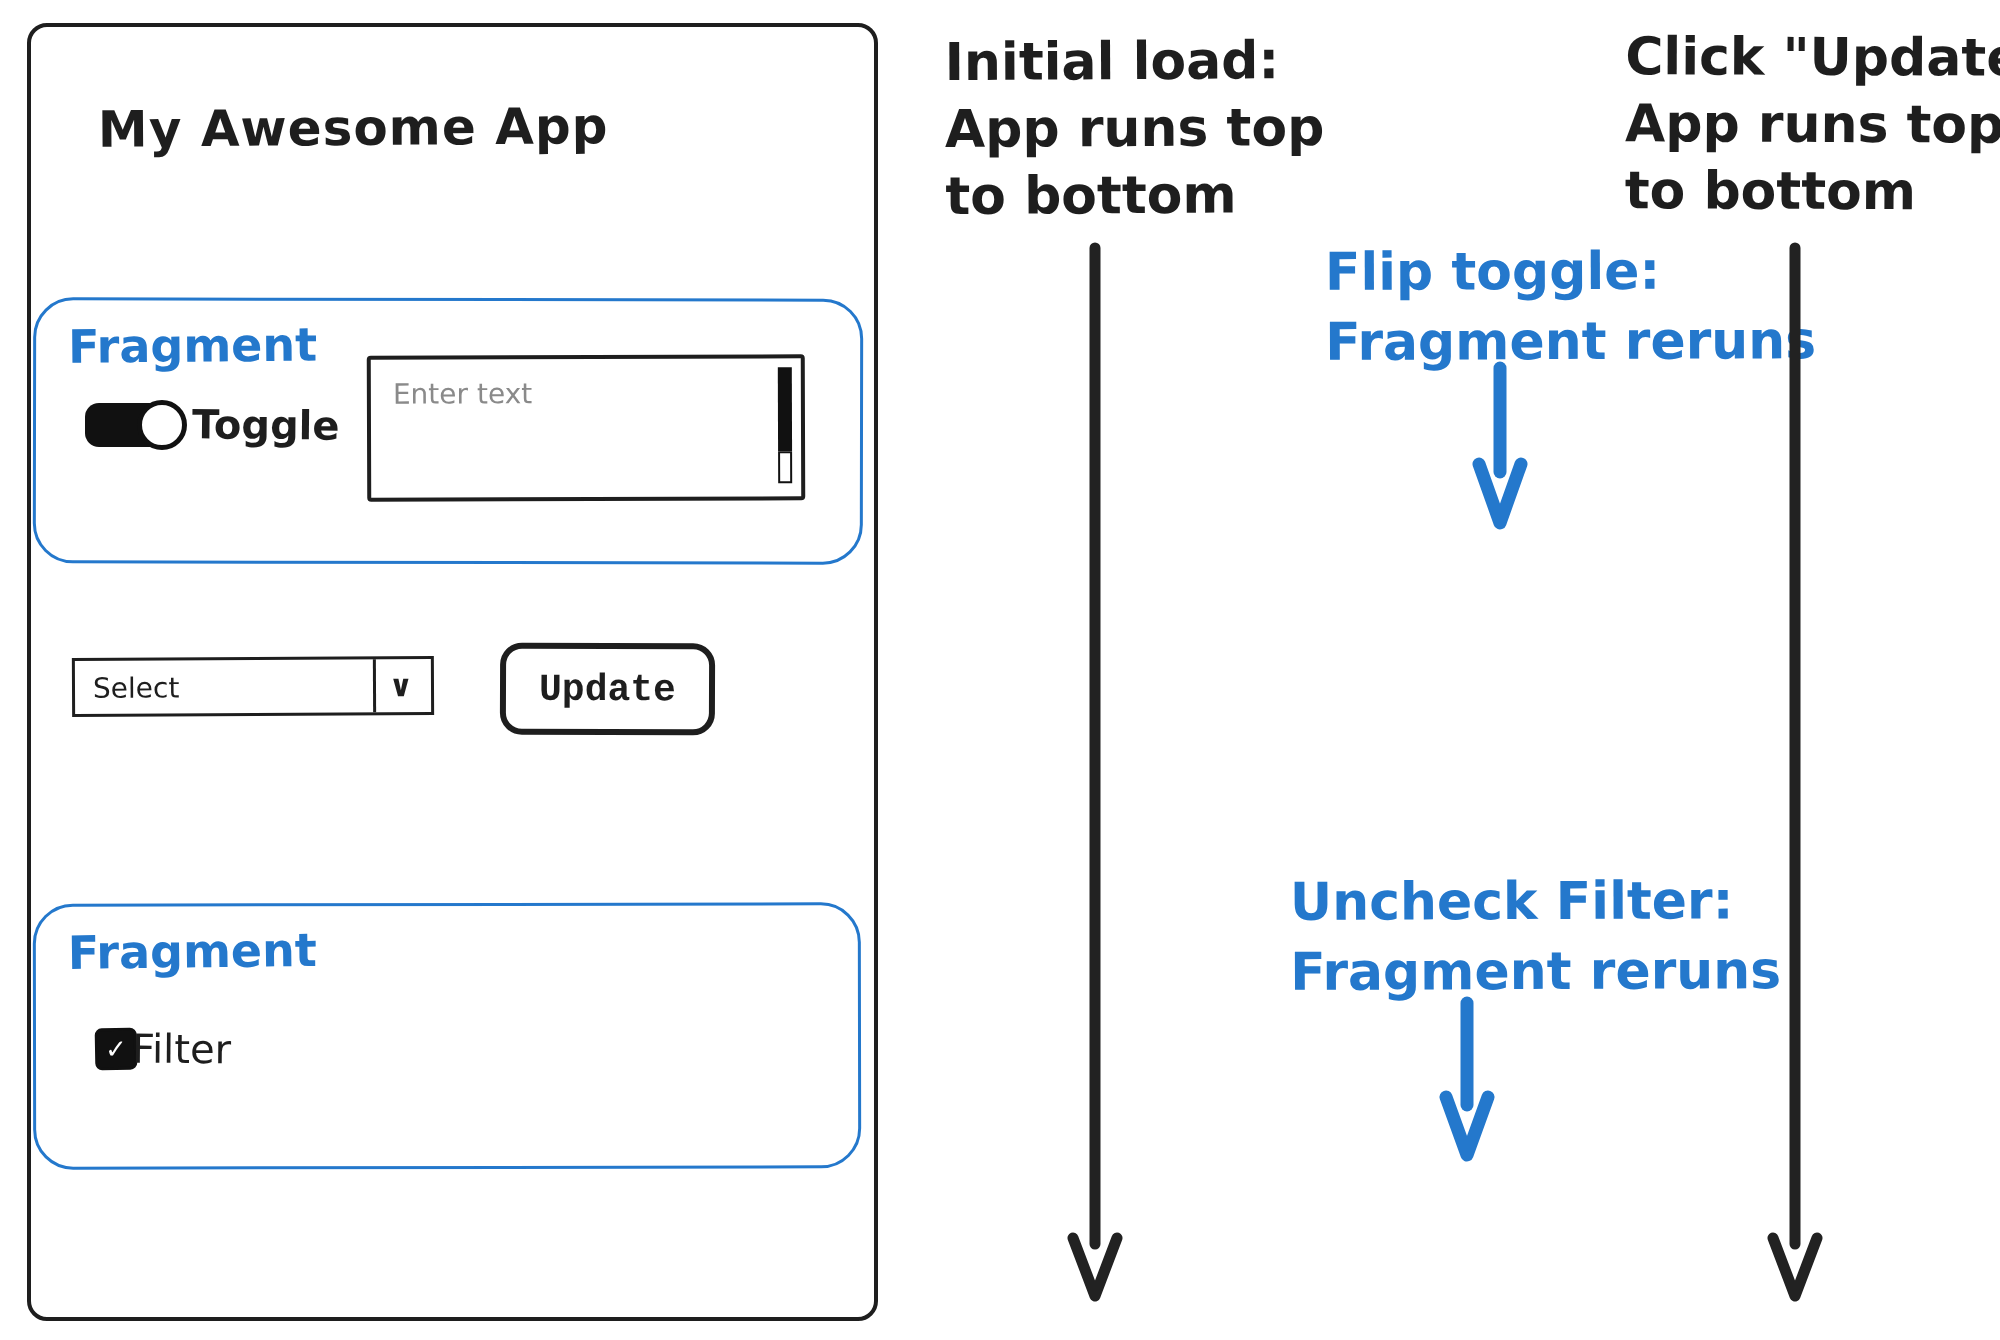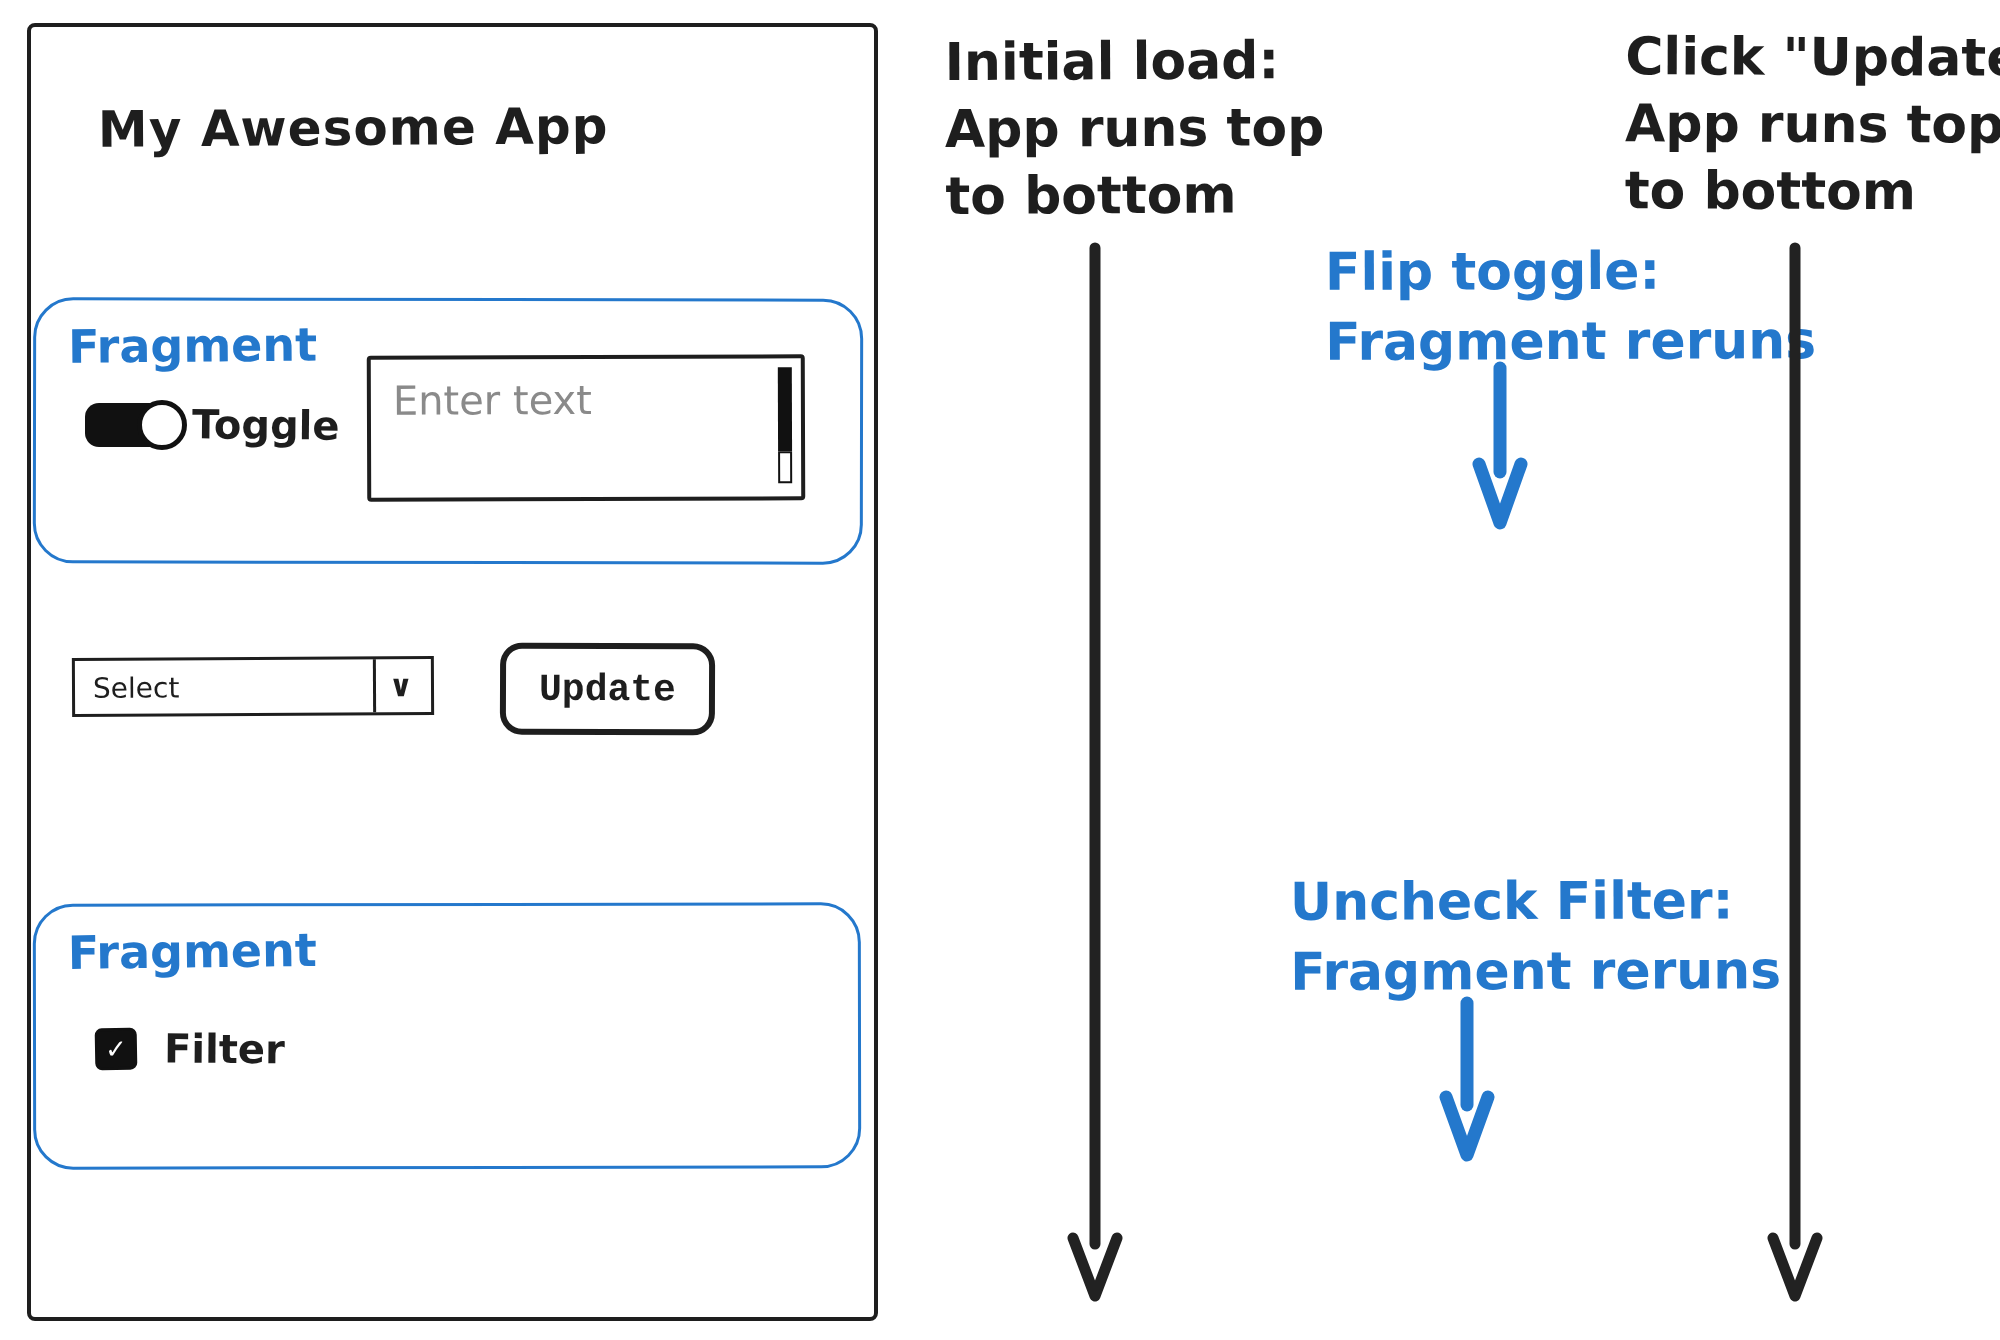--- a/index.html
+++ b/index.html
@@ -3,21 +3,21 @@
 <meta charset="utf-8">
 <style>
   html,body{margin:0;padding:0;background:#ffffff;}
   #canvas{
     position:relative;width:2000px;height:1340px;background:#ffffff;overflow:hidden;
     font-family:"DejaVu Sans", sans-serif;color:#1e1e1e;
   }
   
   .app-window{
     position:absolute;left:27px;top:23px;width:843px;height:1290px;
-    border:4px solid #1e1e1e;border-radius:8px;background:#fff;
+    border:4px solid #1e1e1e;border-radius:20px;background:#fff;
   }
   .app-title{
     position:absolute;left:67px;top:72px;font-size:50px;font-weight:600;letter-spacing:1px;
     transform:rotate(-0.4deg);white-space:nowrap;
   }
   .fragment-box{
     position:absolute;border:3.5px solid #2478cc;border-radius:40px;background:transparent;
   }
   .fragment-1{left:33px;top:298px;width:824px;height:260px;transform:rotate(0.1deg);}
   .fragment-2{left:33px;top:903px;width:822px;height:260px;transform:rotate(-0.1deg);}
@@ -32,21 +32,21 @@
     position:absolute;left:52px;top:0;width:40px;height:40px;background:#fff;
     border:5px solid #111;border-radius:50%;
   }
   .toggle-label{position:absolute;left:192px;top:402px;font-size:40px;font-weight:600;transform:rotate(0.5deg);}
   
   .text-input{
     position:absolute;left:367px;top:355px;width:430px;height:138px;
     border:4px solid #1e1e1e;border-radius:4px;background:#fff;transform:rotate(-0.2deg);
   }
   .text-input .placeholder{
-    position:absolute;left:22px;top:18px;color:#8a8a8a;font-size:40px;font-weight:500;white-space:nowrap;
+    position:absolute;left:22px;top:18px;color:#8a8a8a;font-size:28px;font-weight:500;white-space:nowrap;
   }
   .input-scrollbar{position:absolute;right:9px;top:9px;width:14px;height:118px;}
   .input-scrollbar .thumb{position:absolute;left:0;top:0;width:100%;height:84px;background:#111;}
   .input-scrollbar .track-rest{position:absolute;left:0;top:84px;width:100%;height:32px;border:2.5px solid #111;box-sizing:border-box;background:#fff;}
   
   .select-box{
     position:absolute;left:72px;top:657px;width:356px;height:53px;
     border:3.5px solid #1e1e1e;background:#fff;transform:rotate(-0.3deg);
   }
   .select-value{position:absolute;left:18px;top:11px;font-size:28px;font-weight:500;text-align:center;}
@@ -61,21 +61,21 @@
     border:6px solid #1e1e1e;border-radius:22px;background:#fff;
     display:flex;align-items:center;justify-content:center;font-size:38px;font-weight:600;
     transform:rotate(0.2deg);cursor:pointer;font-family:Liberation Mono, monospace;
   }
   
   .filter-checkbox{
     position:absolute;left:95px;top:1028px;width:36px;height:36px;background:#111;
     border:3px solid #111;border-radius:7px;display:flex;align-items:center;justify-content:center;
     color:#fff;font-size:26px;font-weight:700;transform:rotate(-1deg);
   }
-  .filter-label{position:absolute;left:164px;top:1026px;font-size:40px;font-weight:700;transform:rotate(0.4deg);}
+  .filter-label{position:absolute;left:132px;top:1026px;font-size:40px;font-weight:400;transform:rotate(0.4deg);}
   
   .upload-dropzone{
     position:absolute;left:495px;top:942px;width:295px;height:190px;
     border:3px dashed #1e1e1e;background:transparent;
   }
   .upload-button{
     position:absolute;left:42px;top:77px;width:206px;height:48px;border:3.5px solid #1e1e1e;
     border-radius:10px;background:#fff;display:flex;align-items:center;justify-content:center;
     font-size:26px;font-weight:500;transform:rotate(-0.8deg);cursor:pointer;
   }

